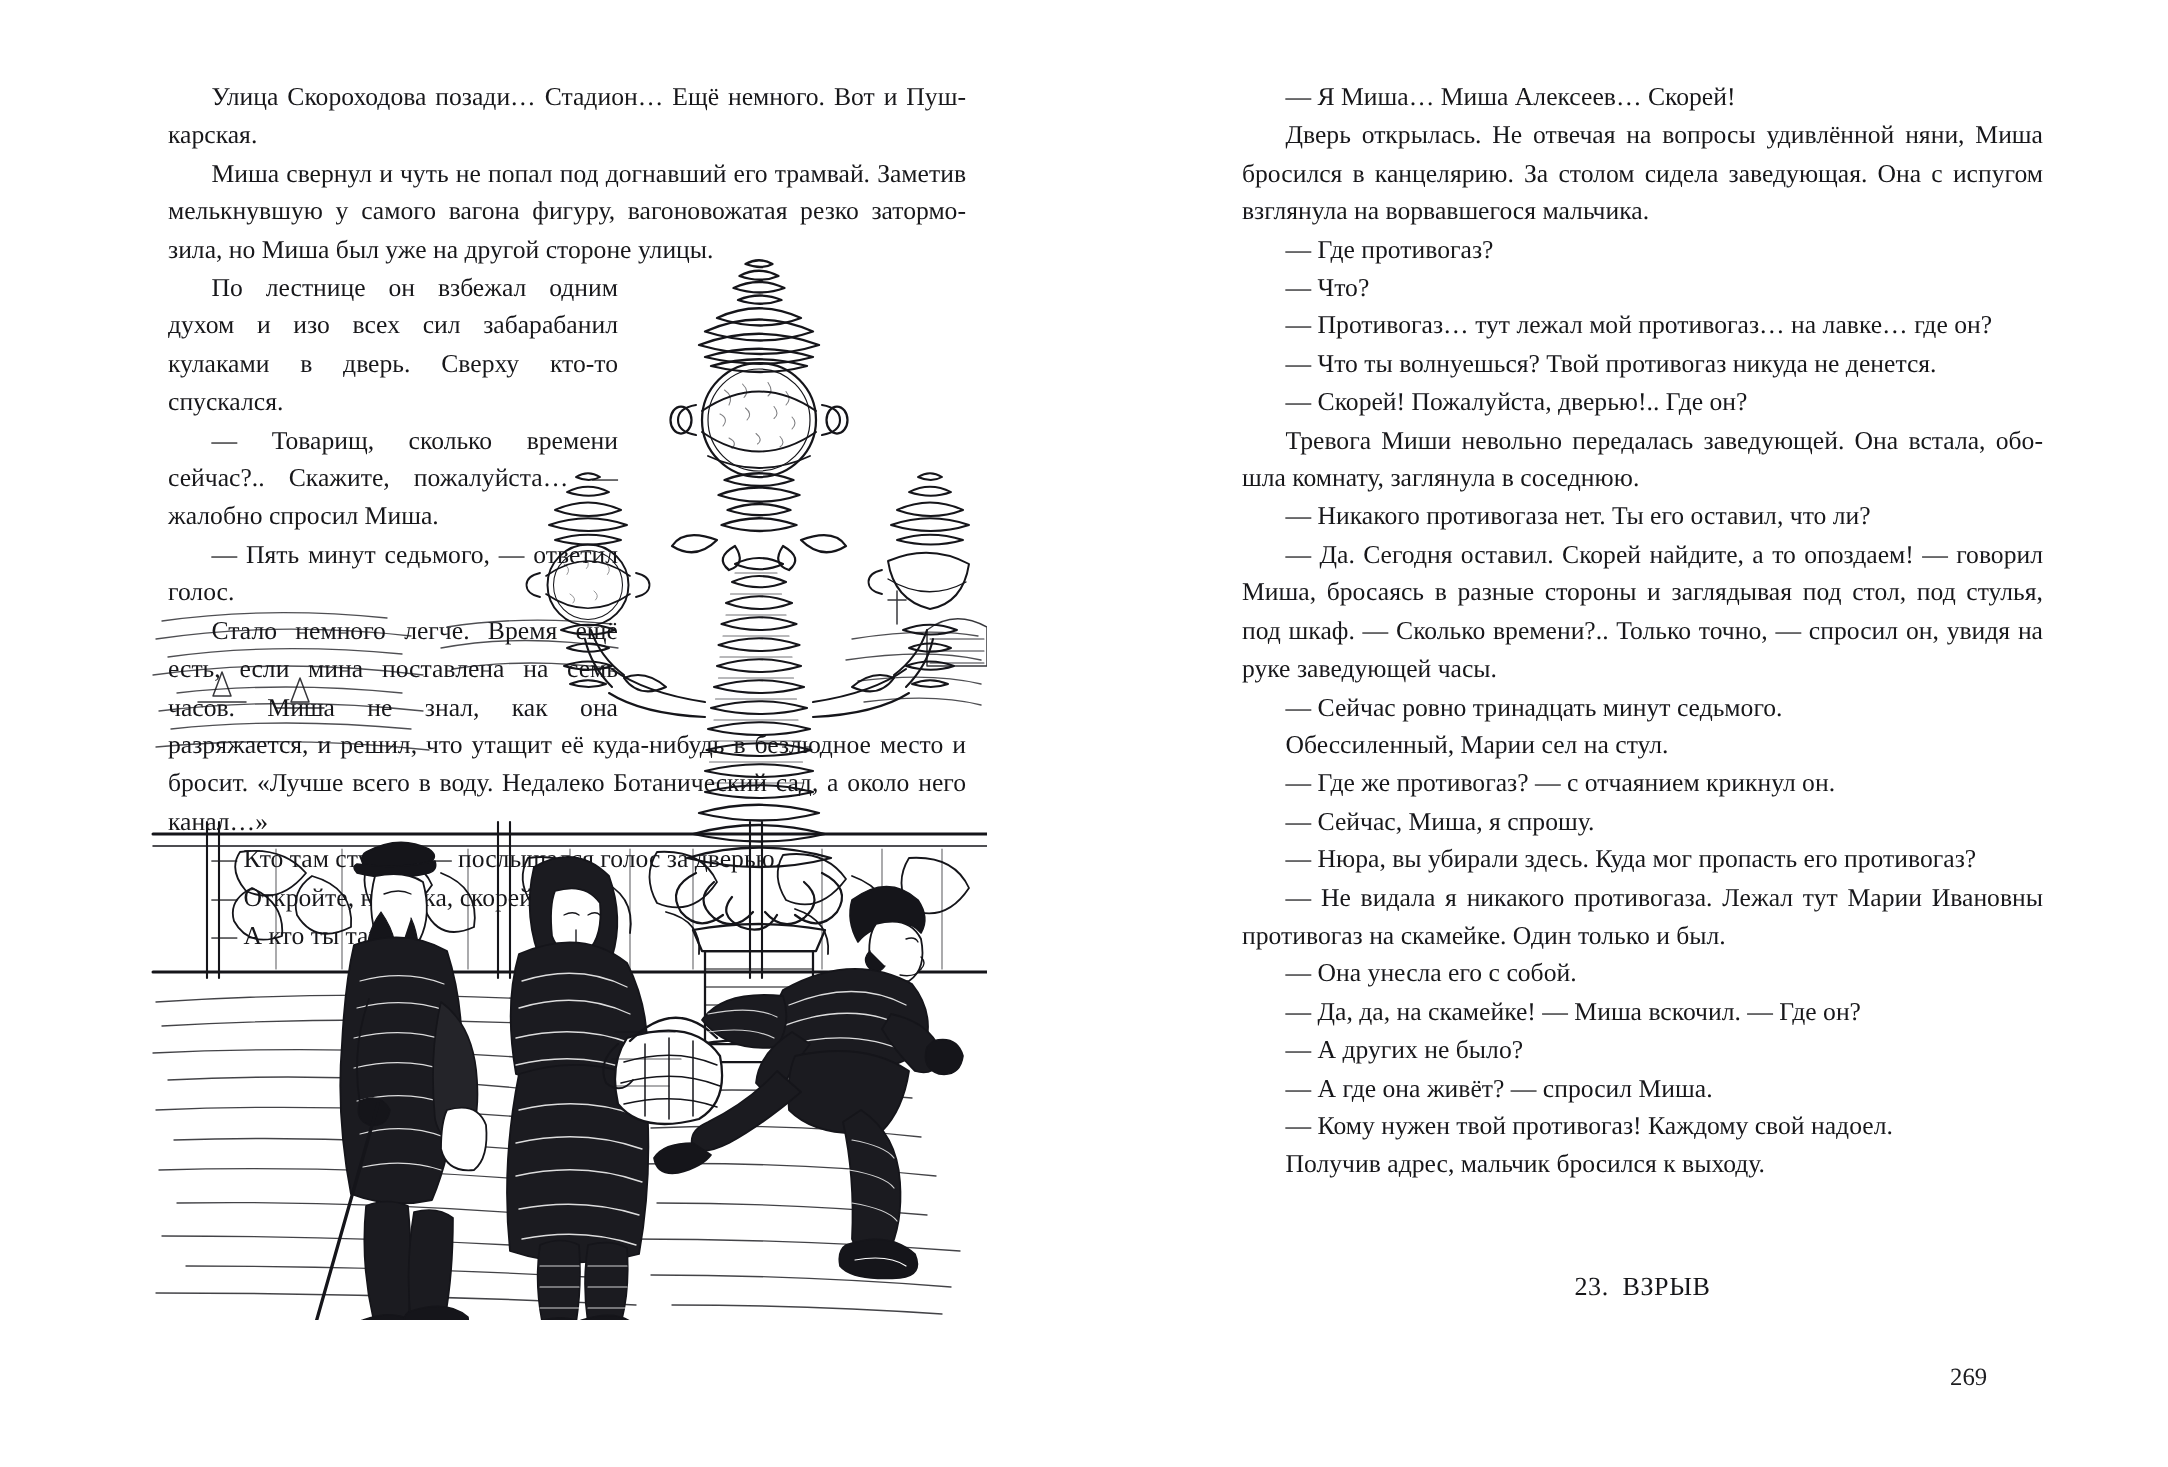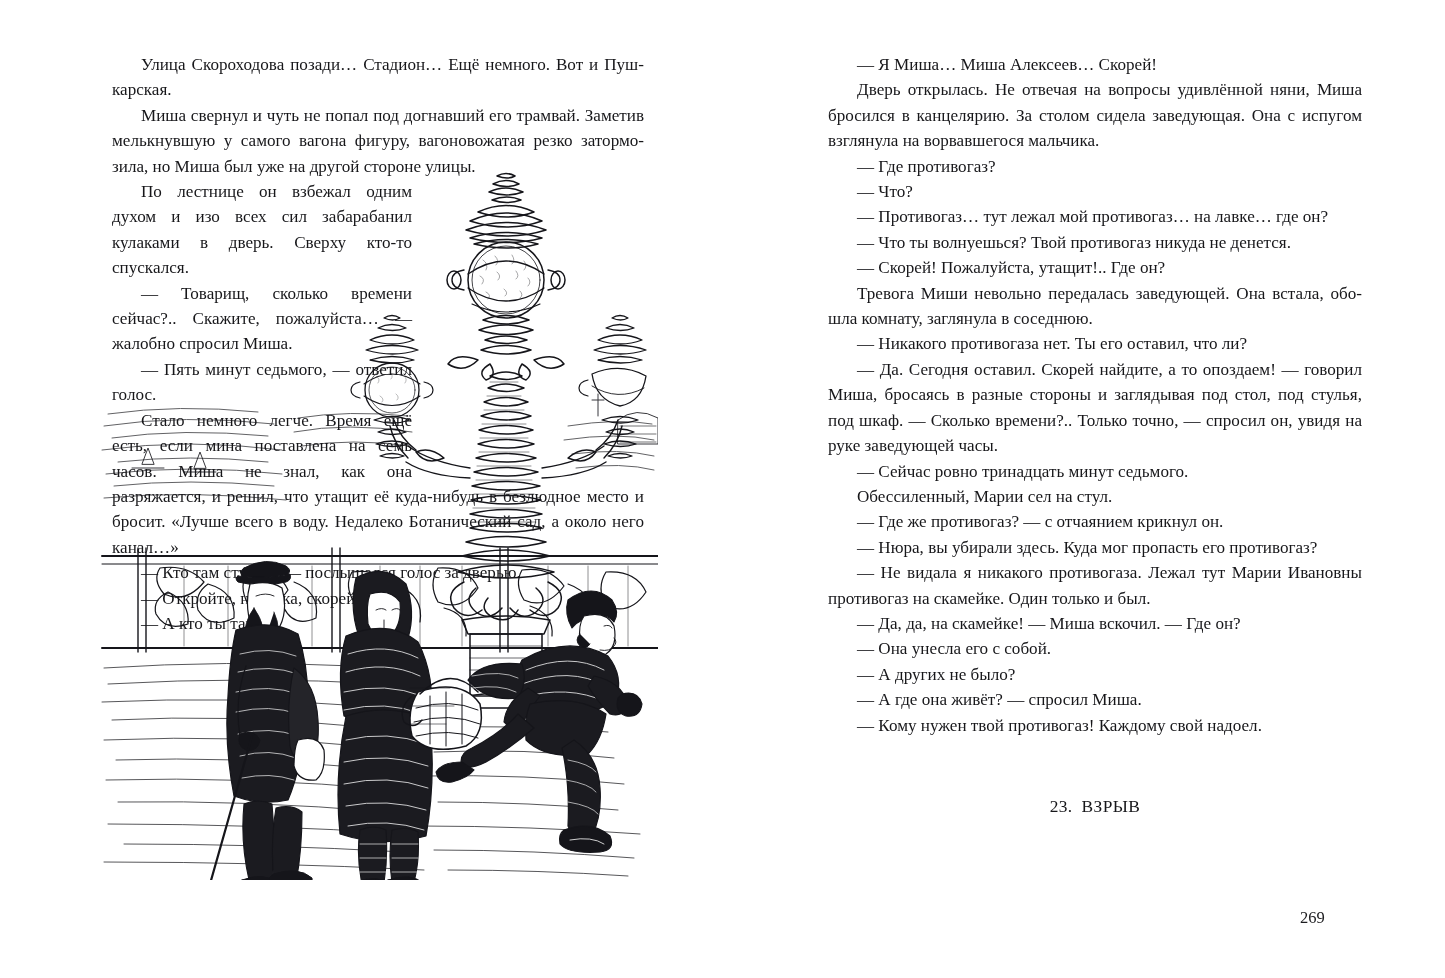--- a/index.html
+++ b/index.html
@@ -106,34 +106,36 @@
     <p>— А кто ты такой?</p>
   </div>
 
   <div class="col col-right">
     <p>— Я Миша… Миша Алексеев… Скорей!</p>
     <p>Дверь открылась. Не отвечая на вопросы удивлённой няни, Миша бросился в канцелярию. За столом сидела заведующая. Она с испугом взглянула на ворвавшегося мальчика.</p>
     <p>— Где противогаз?</p>
     <p>— Что?</p>
     <p>— Противогаз… тут лежал мой противогаз… на лавке… где он?</p>
     <p>— Что ты волнуешься? Твой противогаз никуда не денется.</p>
-    <p>— Скорей! Пожалуйста, утащит!.. Где он?</p>
+    <p>— Скорей! Пожалуйста, дверью!.. Где он?</p>
     <p>Тревога Миши невольно передалась заведующей. Она встала, обо­шла комнату, заглянула в соседнюю.</p>
     <p>— Никакого противогаза нет. Ты его оставил, что ли?</p>
     <p>— Да. Сегодня оставил. Скорей найдите, а то опоздаем! — говорил Миша, бросаясь в разные стороны и заглядывая под стол, под стулья, под шкаф. — Сколько времени?.. Только точно, — спросил он, увидя на руке заведующей часы.</p>
     <p>— Сейчас ровно тринадцать минут седьмого.</p>
     <p>Обессиленный, Марии сел на стул.</p>
     <p>— Где же противогаз? — с отчаянием крикнул он.</p>
+    <p>— Сейчас, Миша, я спрошу.</p>
     <p>— Нюра, вы убирали здесь. Куда мог пропасть его противогаз?</p>
     <p>— Не видала я никакого противогаза. Лежал тут Марии Ивановны противогаз на скамейке. Один только и был.</p>
+    <p>— Она унесла его с собой.</p>
     <p>— Да, да, на скамейке! — Миша вскочил. — Где он?</p>
-    <p>— Она унесла его с собой.</p>
     <p>— А других не было?</p>
     <p>— А где она живёт? — спросил Миша.</p>
     <p>— Кому нужен твой противогаз! Каждому свой надоел.</p>
+    <p>Получив адрес, мальчик бросился к выходу.</p>
 
     <div class="chapter-head">
       <span class="num">23.</span><span>ВЗРЫВ</span>
     </div>
 
   </div>
 
   <div class="folio">269</div>
 
   <div class="illustration">

